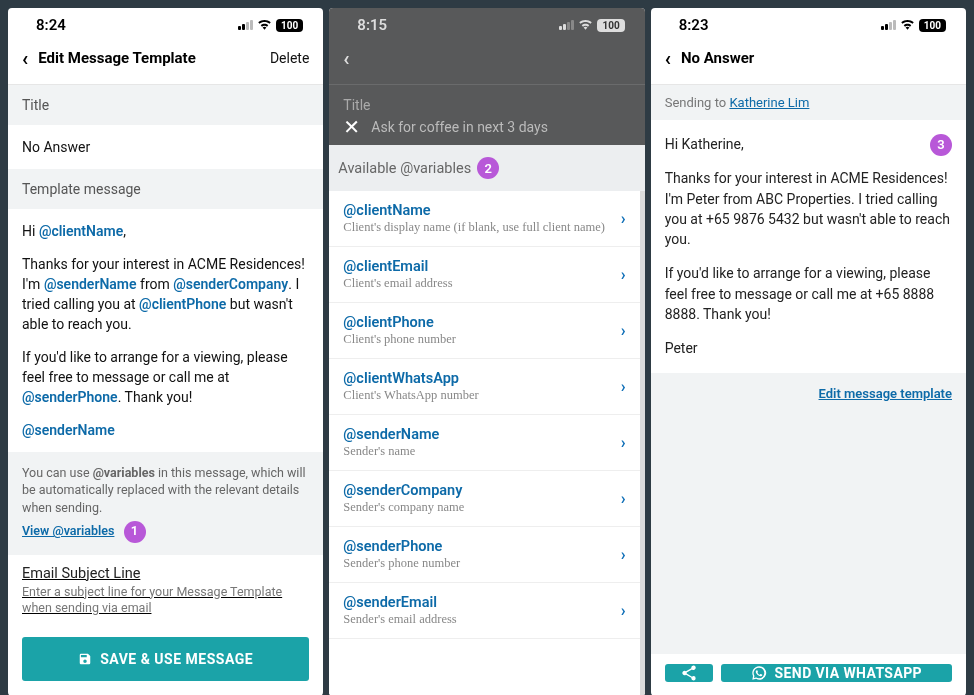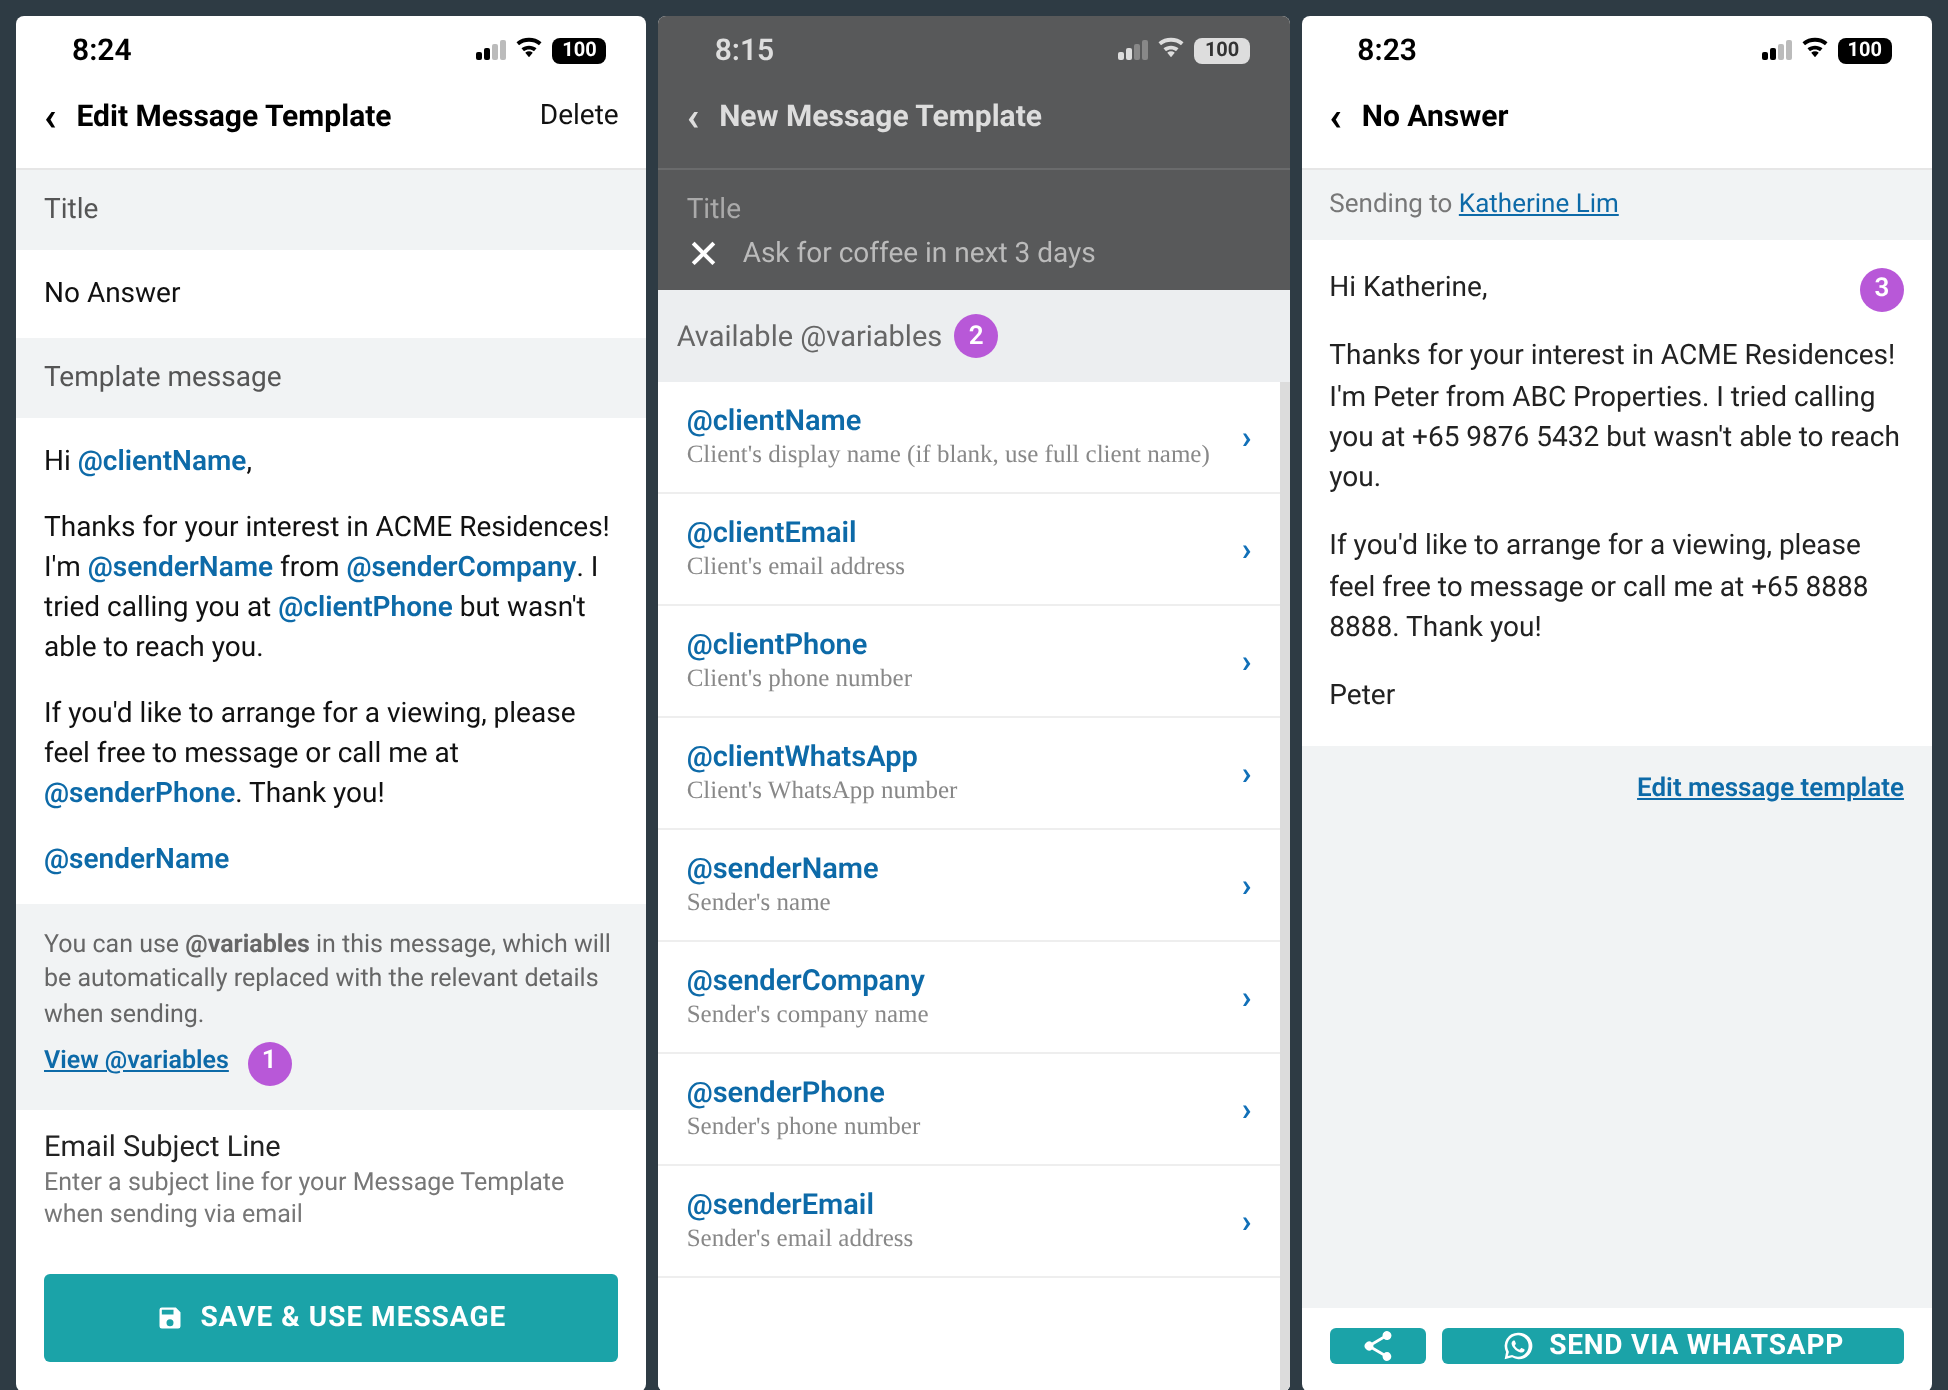--- a/index.html
+++ b/index.html
@@ -24,21 +24,21 @@
 
   .section-label { background:#f1f3f4; padding:12px 14px; font-size:14px; color:#555; }
   .section-body { padding:12px 14px; font-size:14px; color:#111; line-height:1.45; }
   .section-body p { margin-bottom: 12px; }
   .section-body p:last-child { margin-bottom:0; }
   .var { color:#0d6aa8; font-weight:600; }
 
   .hint-box { background:#f1f3f4; padding:12px 14px; font-size:12.5px; color:#666; line-height:1.4; }
   .hint-box .link { color:#0d6aa8; text-decoration:underline; font-weight:600; cursor:pointer; display:inline-block; margin-top:6px;}
 
-  .subject { padding:10px 14px; }
+  .subject { padding:10px 14px;text-decoration:underline; }
   .subject-title { font-size:14.5px; color:#222; margin-bottom:2px; }
   .subject-desc { font-size:12.5px; color:#777; line-height:1.35;}
 
   .primary-btn { margin:10px 14px 14px 14px; background:#1ba3a8; color:#fff; text-align:center; padding:14px 0; font-weight:700; font-size:14px; letter-spacing:.5px; border-radius:3px; cursor:pointer; display:flex; align-items:center; justify-content:center; gap:8px;}
   .primary-btn svg { width:14px; height:14px; fill:#fff; }
 
   
   .dimmed { background:#58595a; color:#ccc; }
   .dimmed .status-bar, .dimmed .header, .dimmed .section-label, .dimmed .section-body { background: transparent; }
   .dimmed .status-bar { color:#ddd; }
@@ -141,21 +141,20 @@
           <span class="wifi-icon">
             <svg width="15" height="12" viewBox="0 0 24 18">
                 <path d="M12 18l-3-3.6c1.8-1.5 4.2-1.5 6 0L12 18zm-6-7.2c3.3-2.8 8.7-2.8 12 0l-2 2.4c-2.2-1.9-5.8-1.9-8 0l-2-2.4zM2 6c5.5-4.7 14.5-4.7 20 0l-2 2.4C15.6 4.7 8.4 4.7 4 8.4L2 6z" fill="#ddd"></path>
               </svg>
           </span>
           <span class="battery">100</span>
         </div>
       </div>
       <div class="header" style="border-bottom:1px solid #6a6b6c;">
         <span class="back">‹</span>
-        <span class="header-title">New Message Template</span>
       </div>
       <div class="section-label" style="padding-bottom:4px;">Title</div>
       <div class="dimmed-placeholder">
         <span class="close-x">✕</span>
         <span style="margin-left:28px;">Ask for coffee in next 3 days</span>
       </div>
     </div>
     <div class="sheet-header">
       <span>Available @variables</span>
       <span class="badge">2</span>

